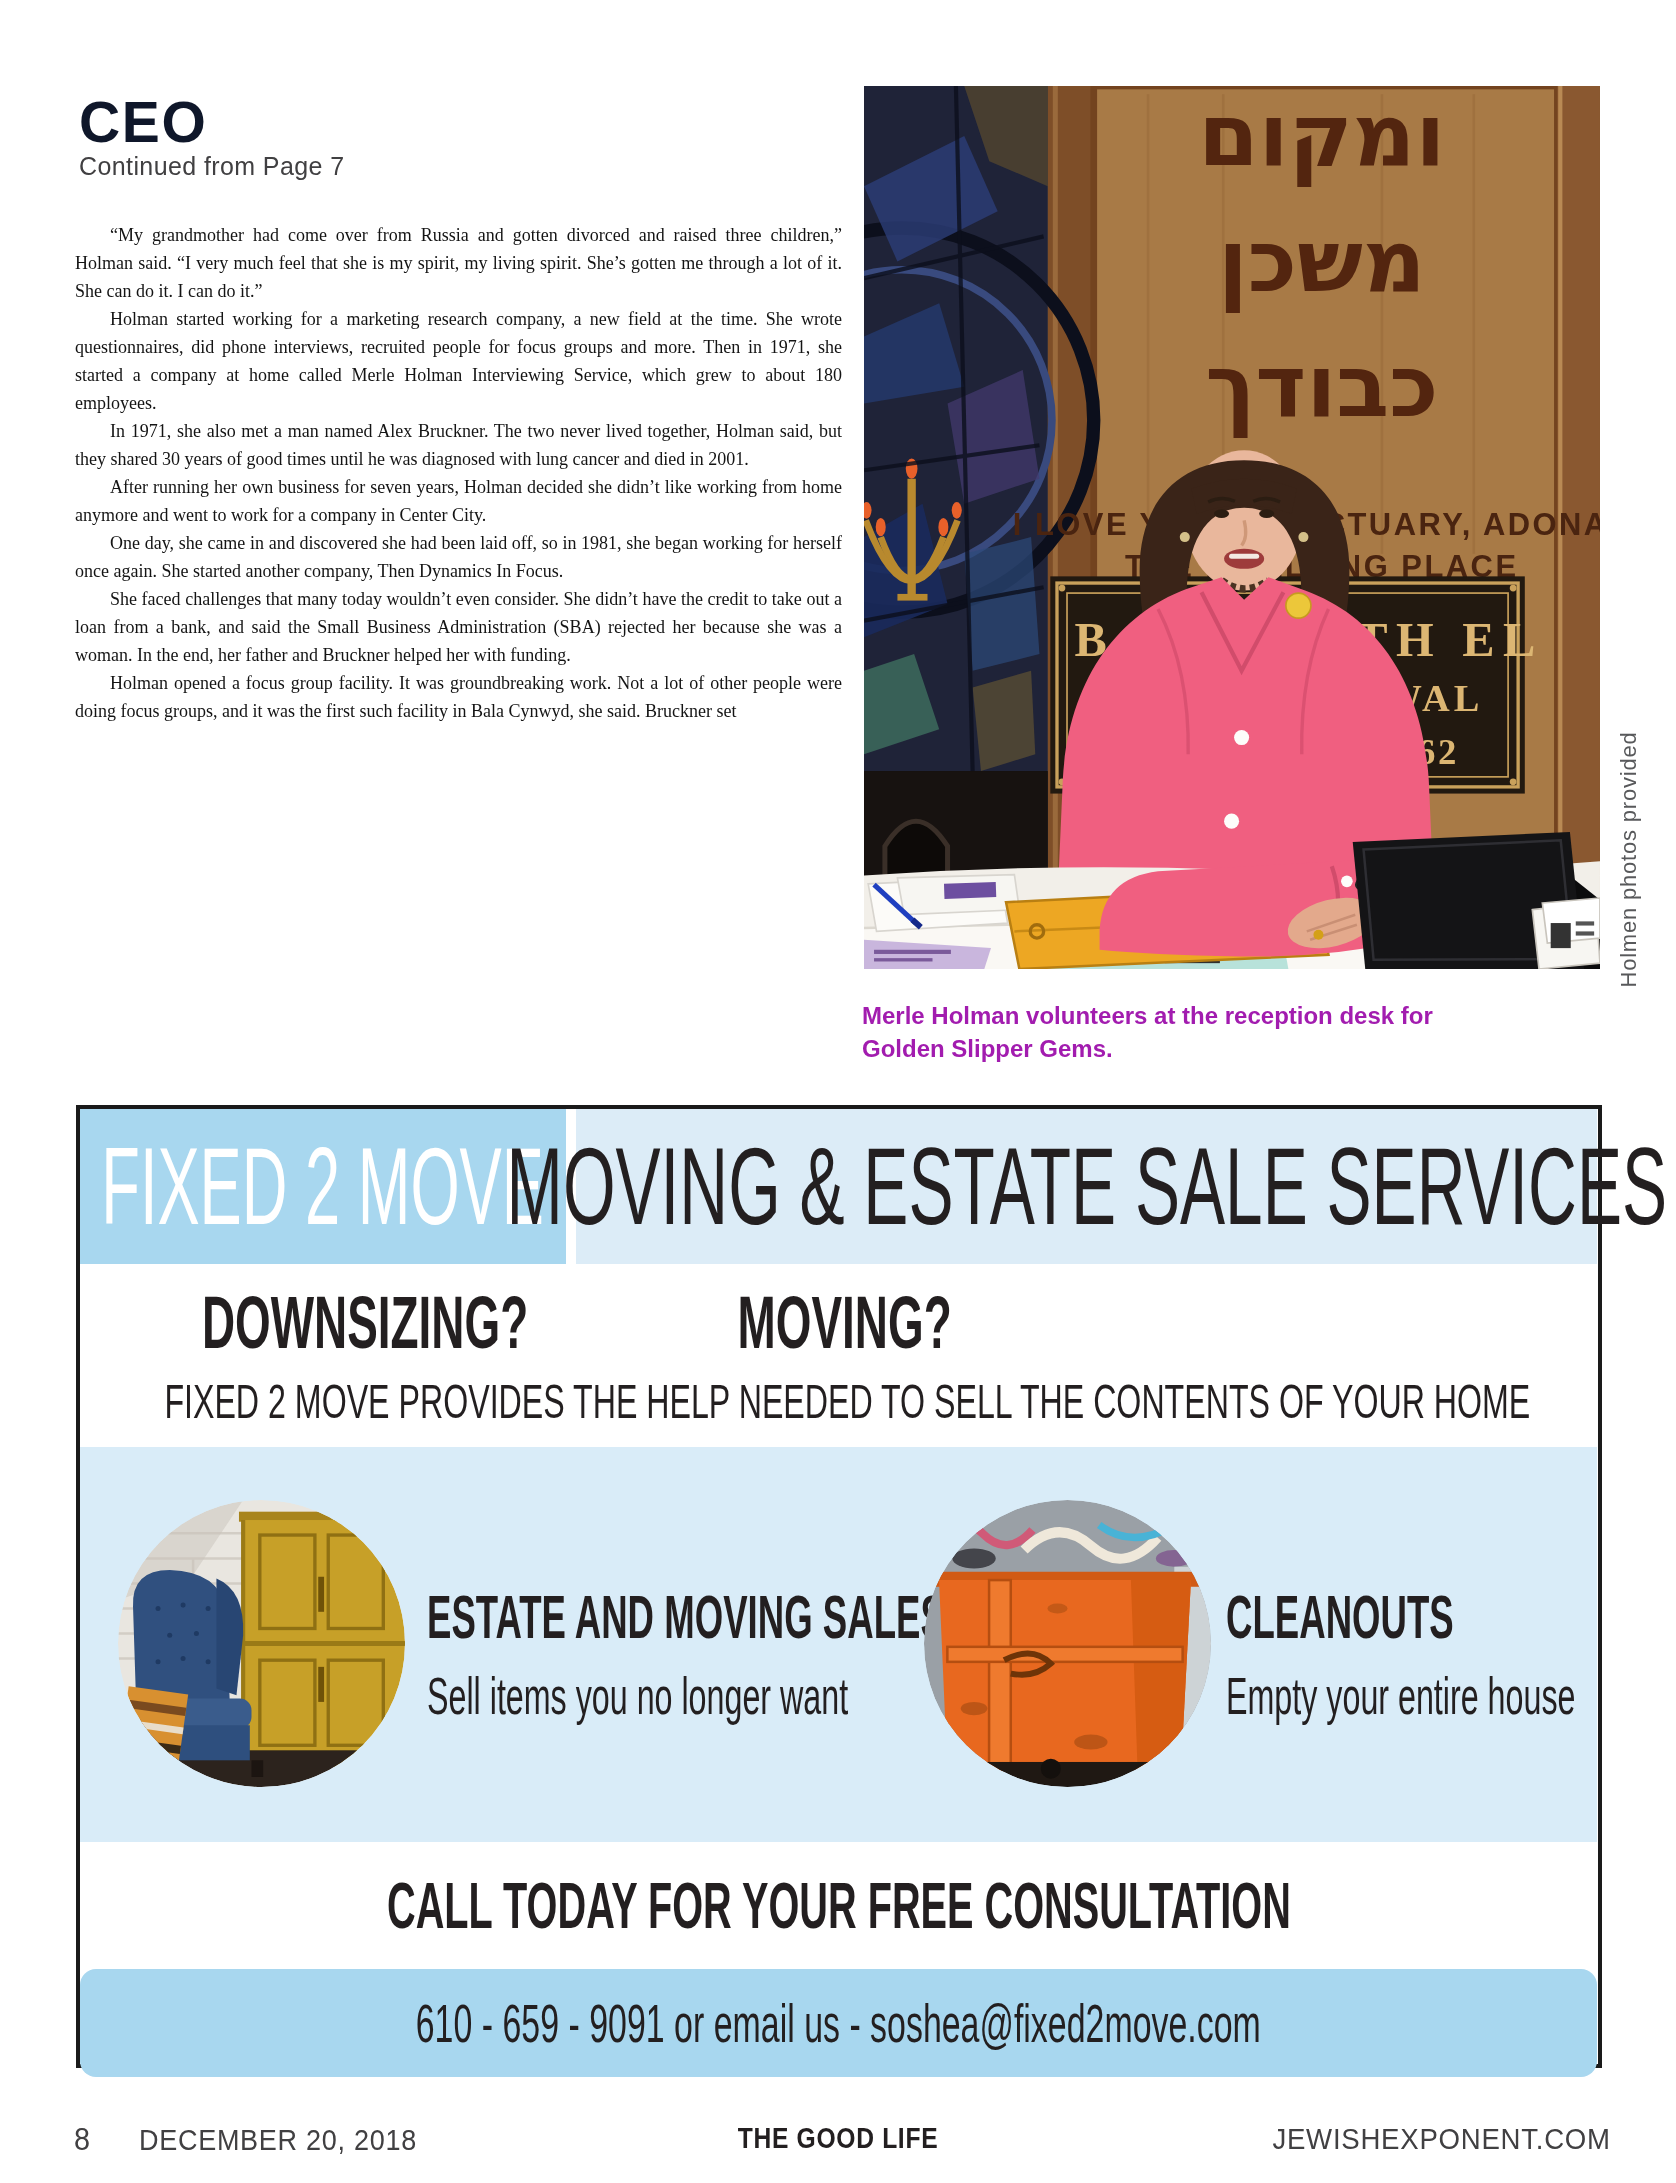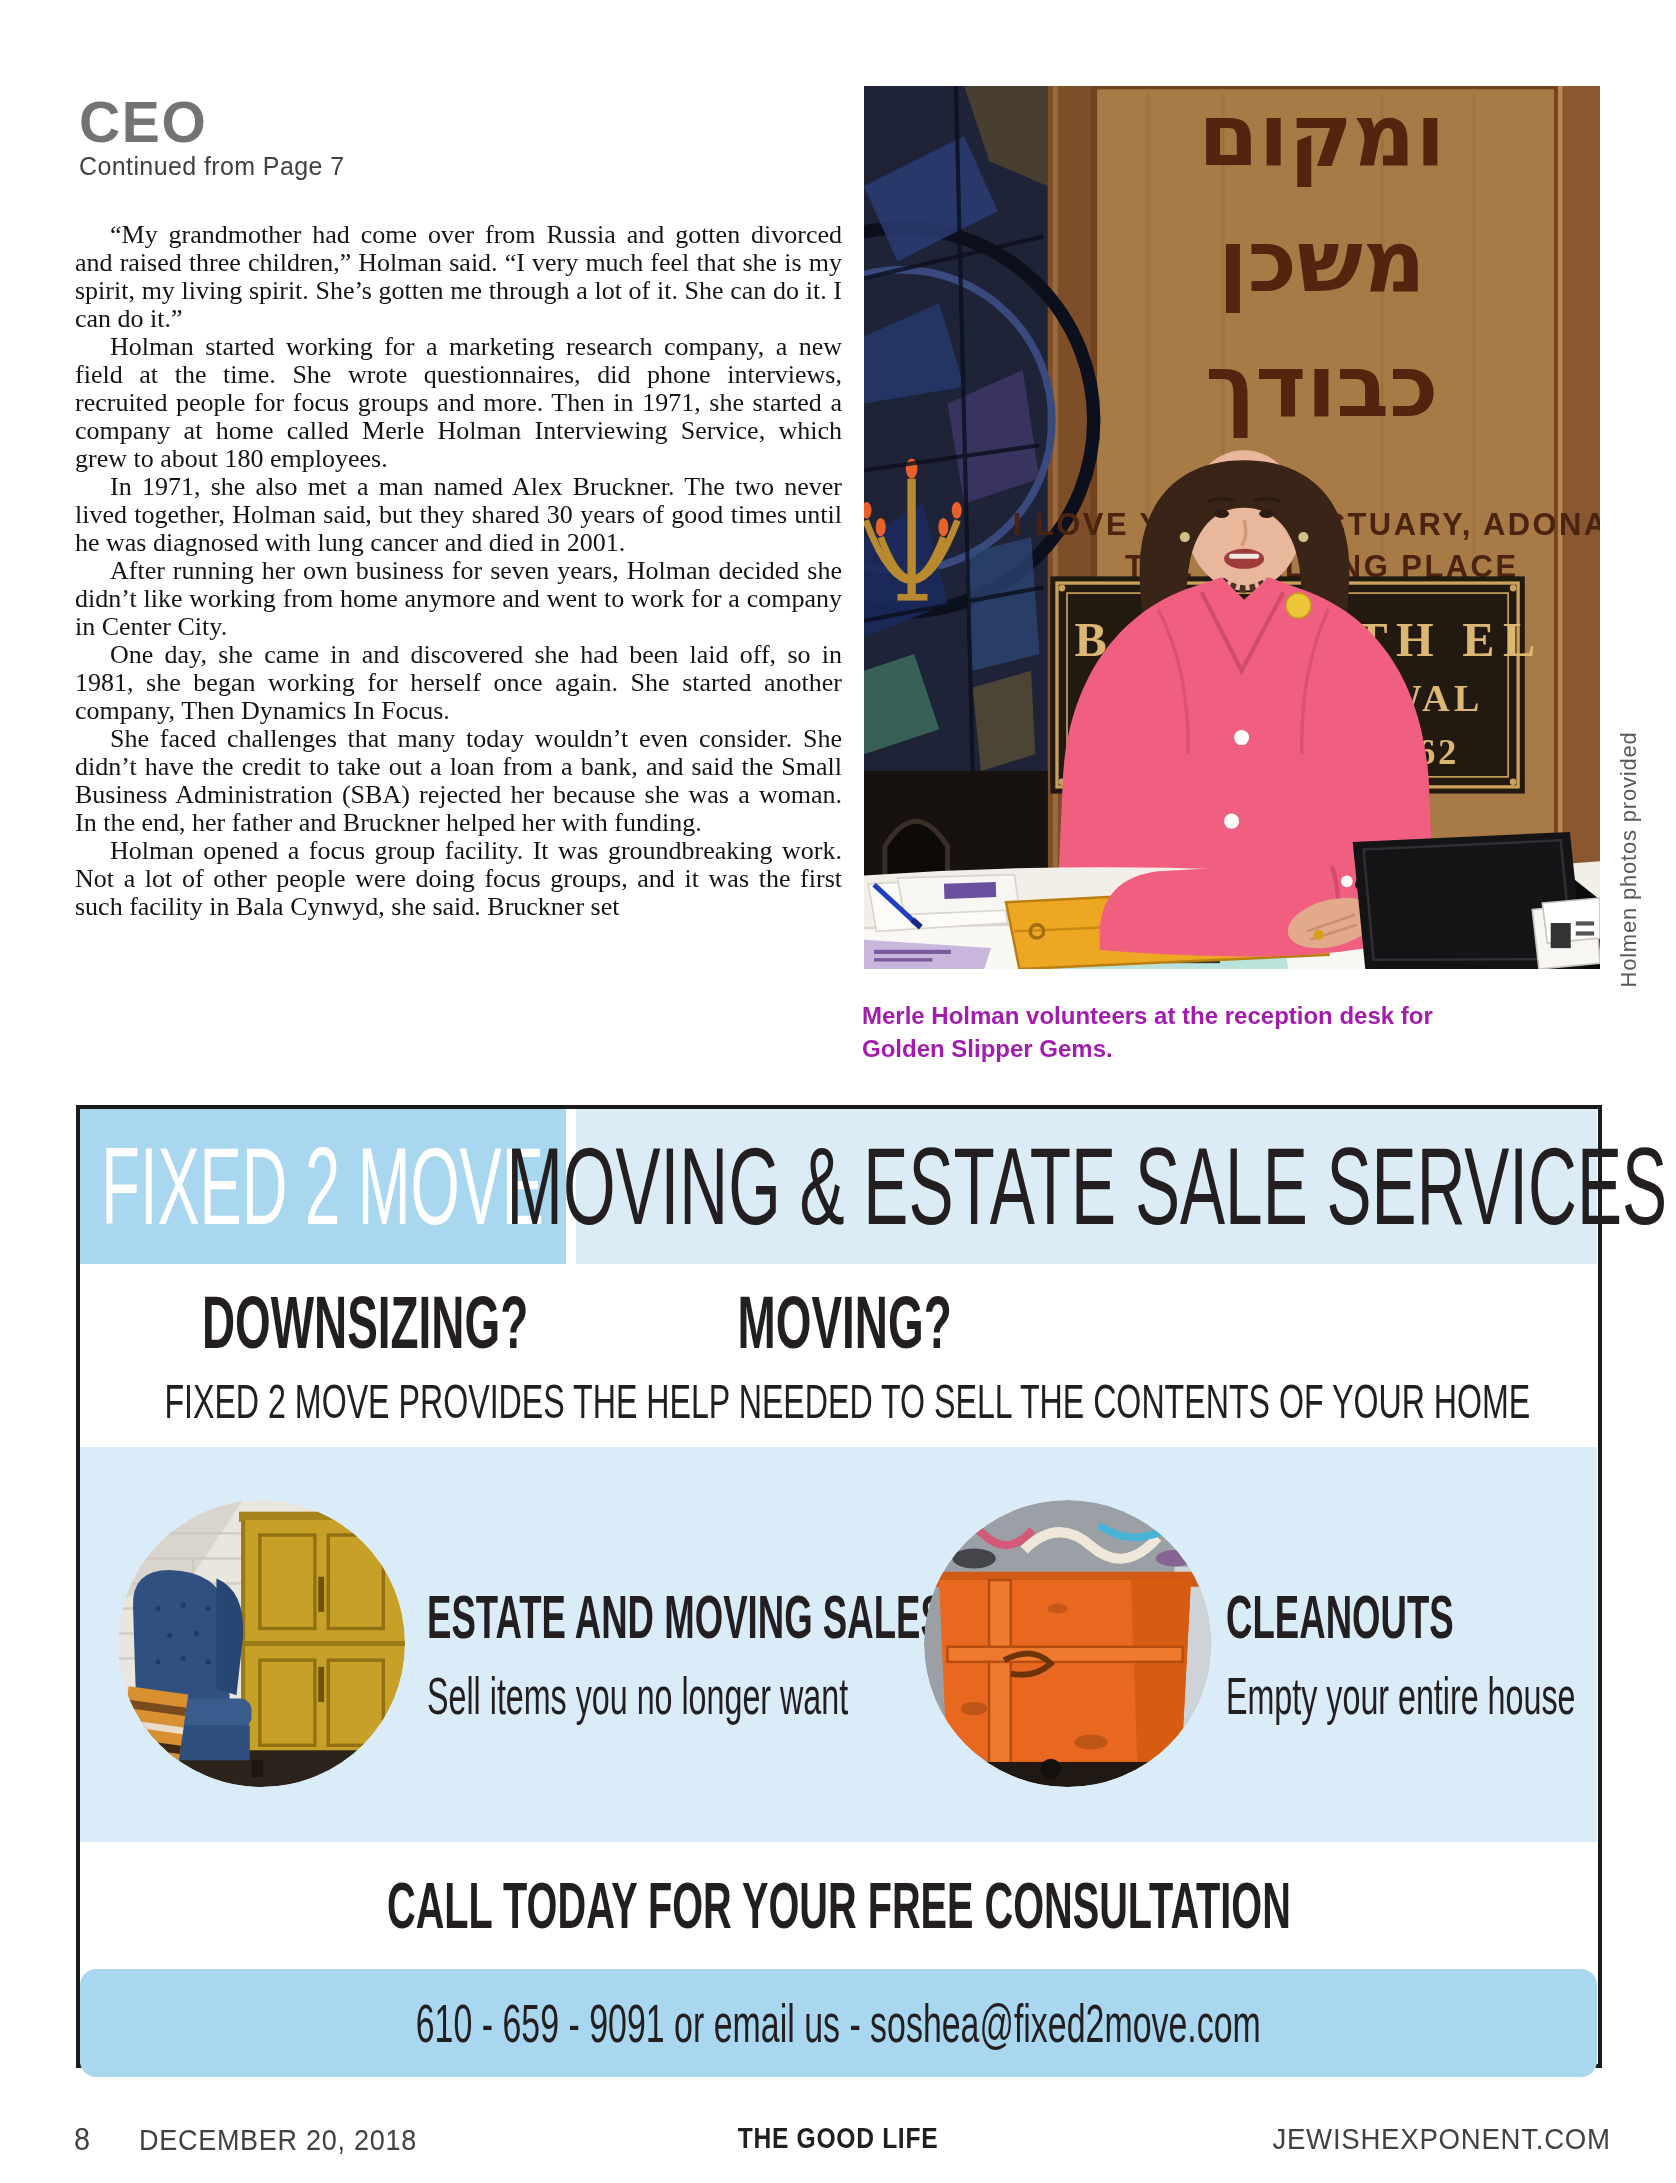--- a/index.html
+++ b/index.html
@@ -1,27 +1,27 @@
 <!DOCTYPE html>
 <html style="font-size:13.4px"><head>
 <meta charset="utf-8">
 <style>
   html,body{margin:0;padding:0;background:#888;}
   .page{position:relative;width:1676px;height:2183px;background:#ffffff;overflow:hidden;
         font-family:"Liberation Sans",sans-serif;color:#231f20;}
   .abs{position:absolute;}
 
   
-  .ceo{left:79px;top:94px;font-size:57px;font-weight:bold;letter-spacing:1.7px;color:#737373;line-height:1;}
+  .ceo{left:79px;top:94px;font-size:57px;font-weight:bold;letter-spacing:1.7px;color:#0f172a;line-height:1;}
   .continued{left:79px;top:152px;font-size:25px;color:#414042;letter-spacing:0.4px;}
 
   
   .article{left:75px;top:221px;width:767px;}
   .article p{margin:0;text-indent:35px;font-family:"Liberation Serif",serif;
-             font-size:26px;line-height:28px;text-align:justify;color:#141414;}
+             font-size:18px;line-height:28px;text-align:justify;color:#141414;}
 
   
   .photo{left:864px;top:86px;width:736px;height:883px;}
   .caption{left:862px;top:999px;width:660px;font-size:24px;font-weight:bold;
            line-height:33px;color:#a21caf;}
   .credit{left:1491px;top:846px;width:276px;height:27px;transform:rotate(-90deg);
           font-size:22px;color:#58595b;text-align:center;letter-spacing:0.8px;}
 
   
   .ad{left:76px;top:1105px;width:1526px;height:963px;border:4.2px solid #1a1a1a;

